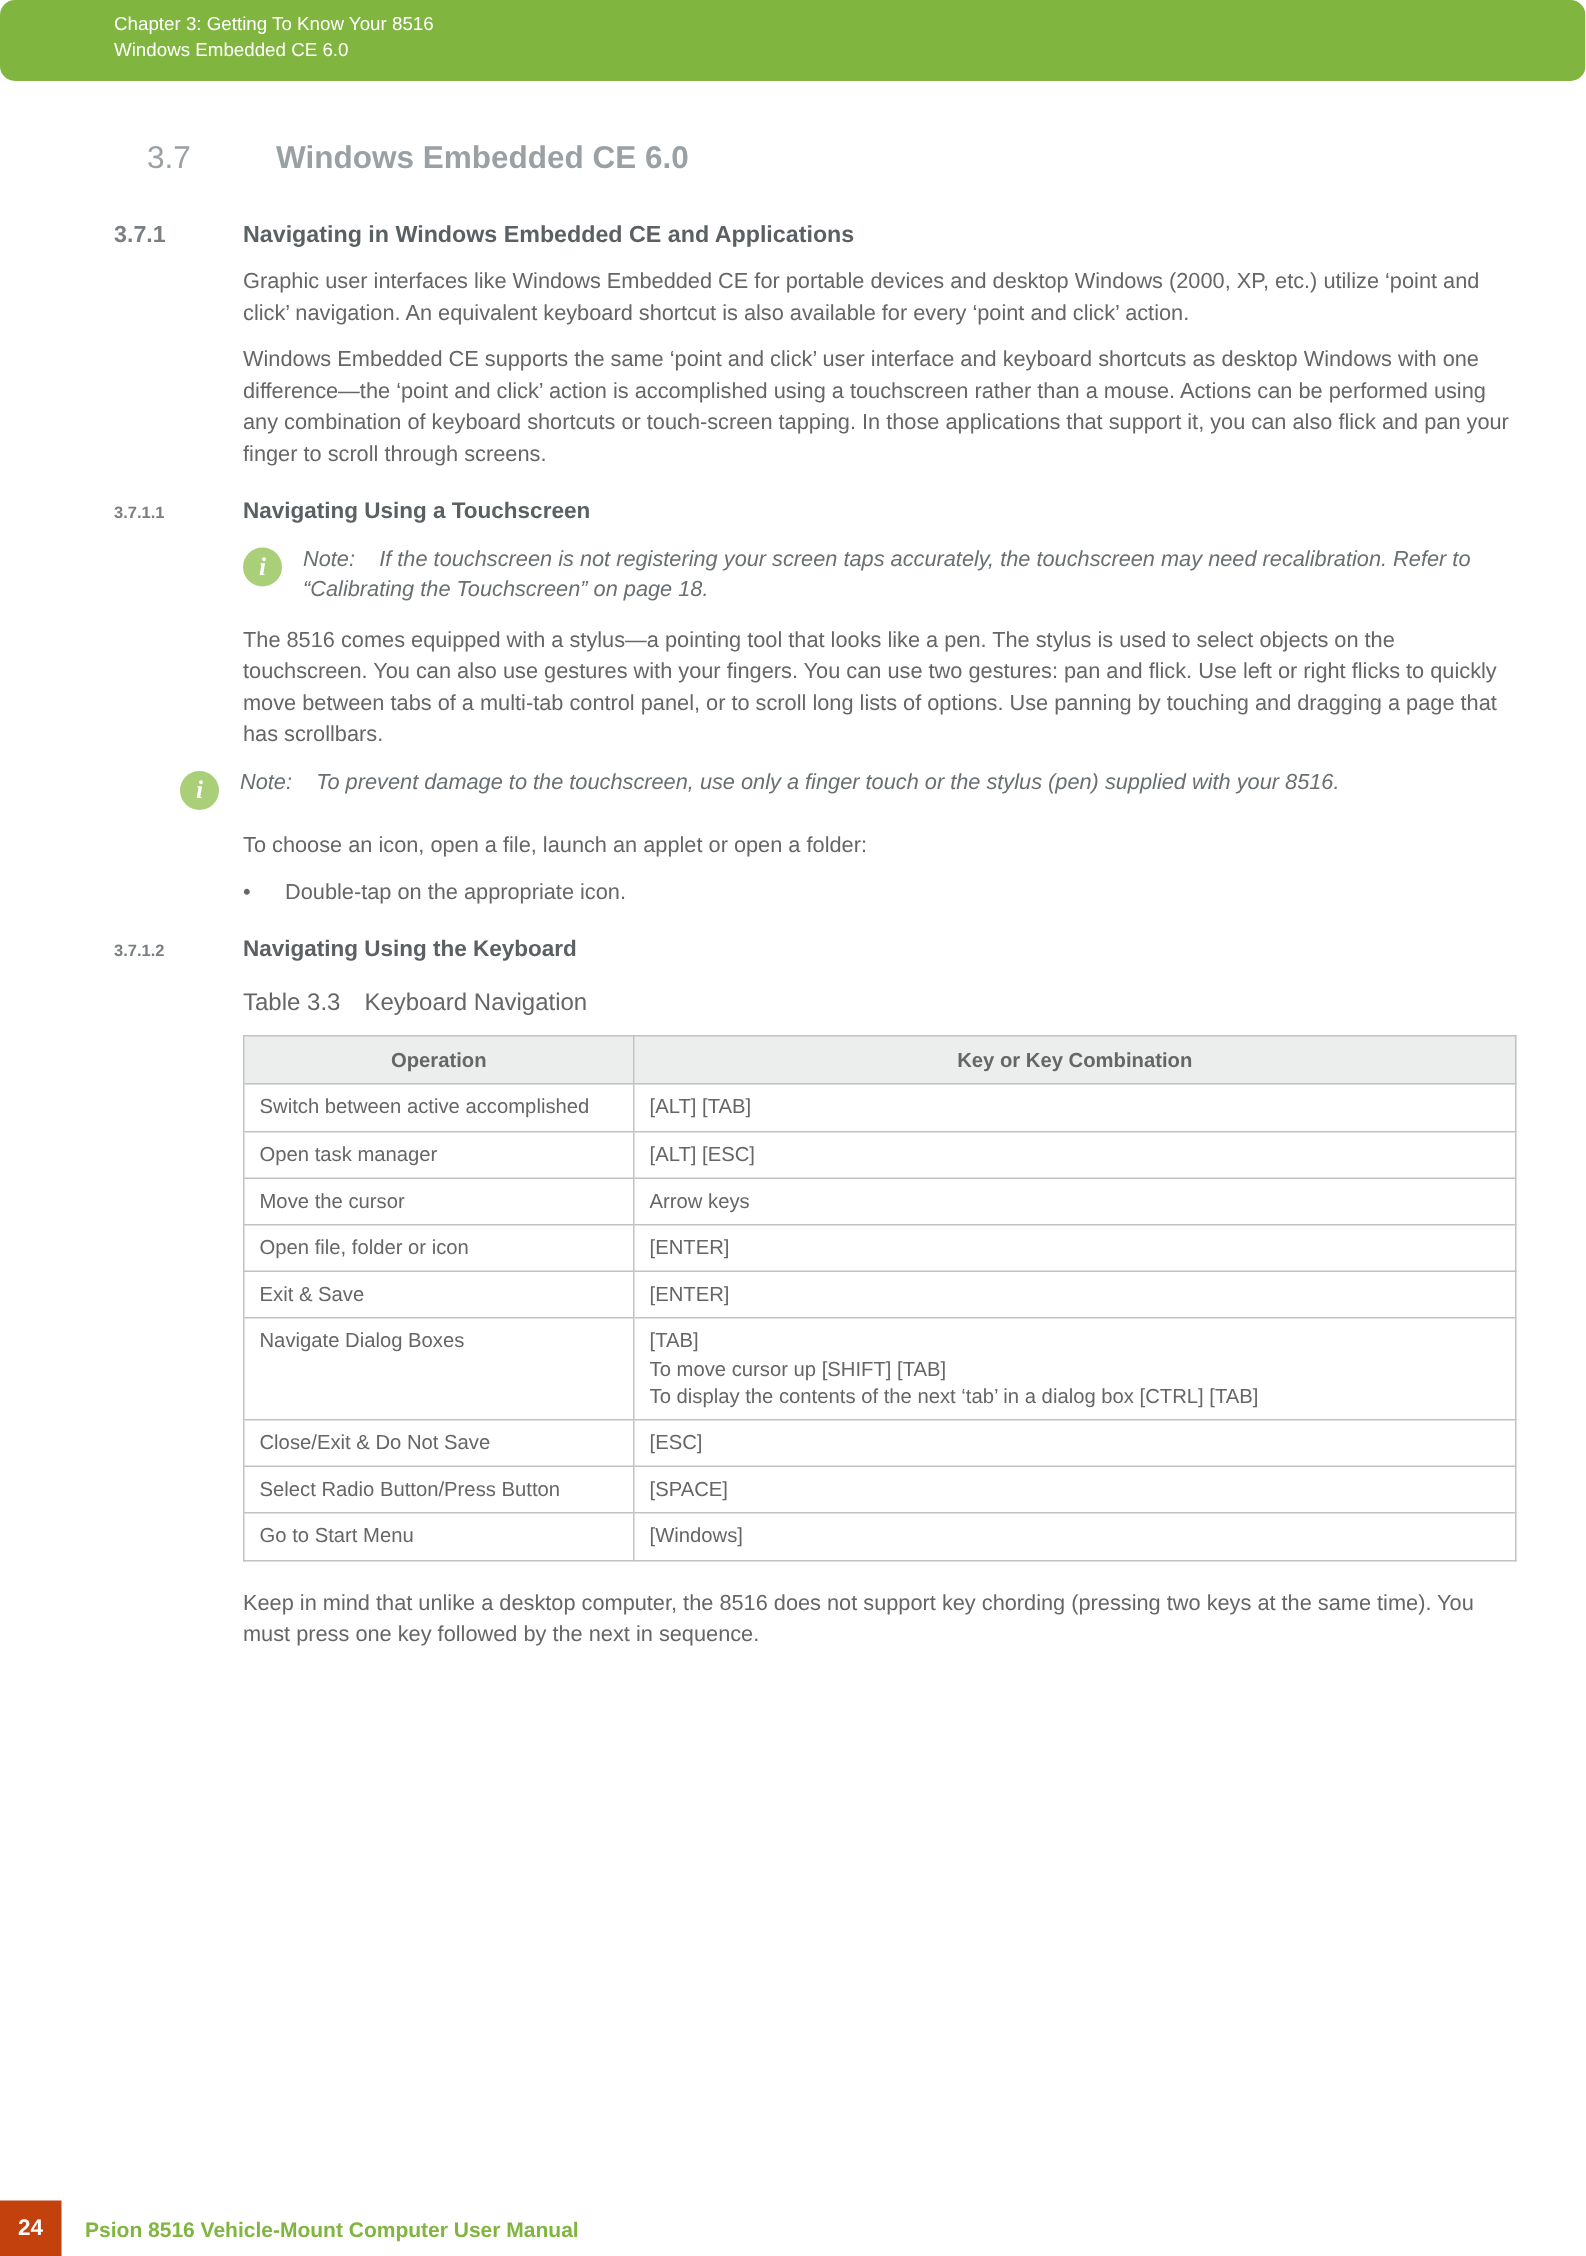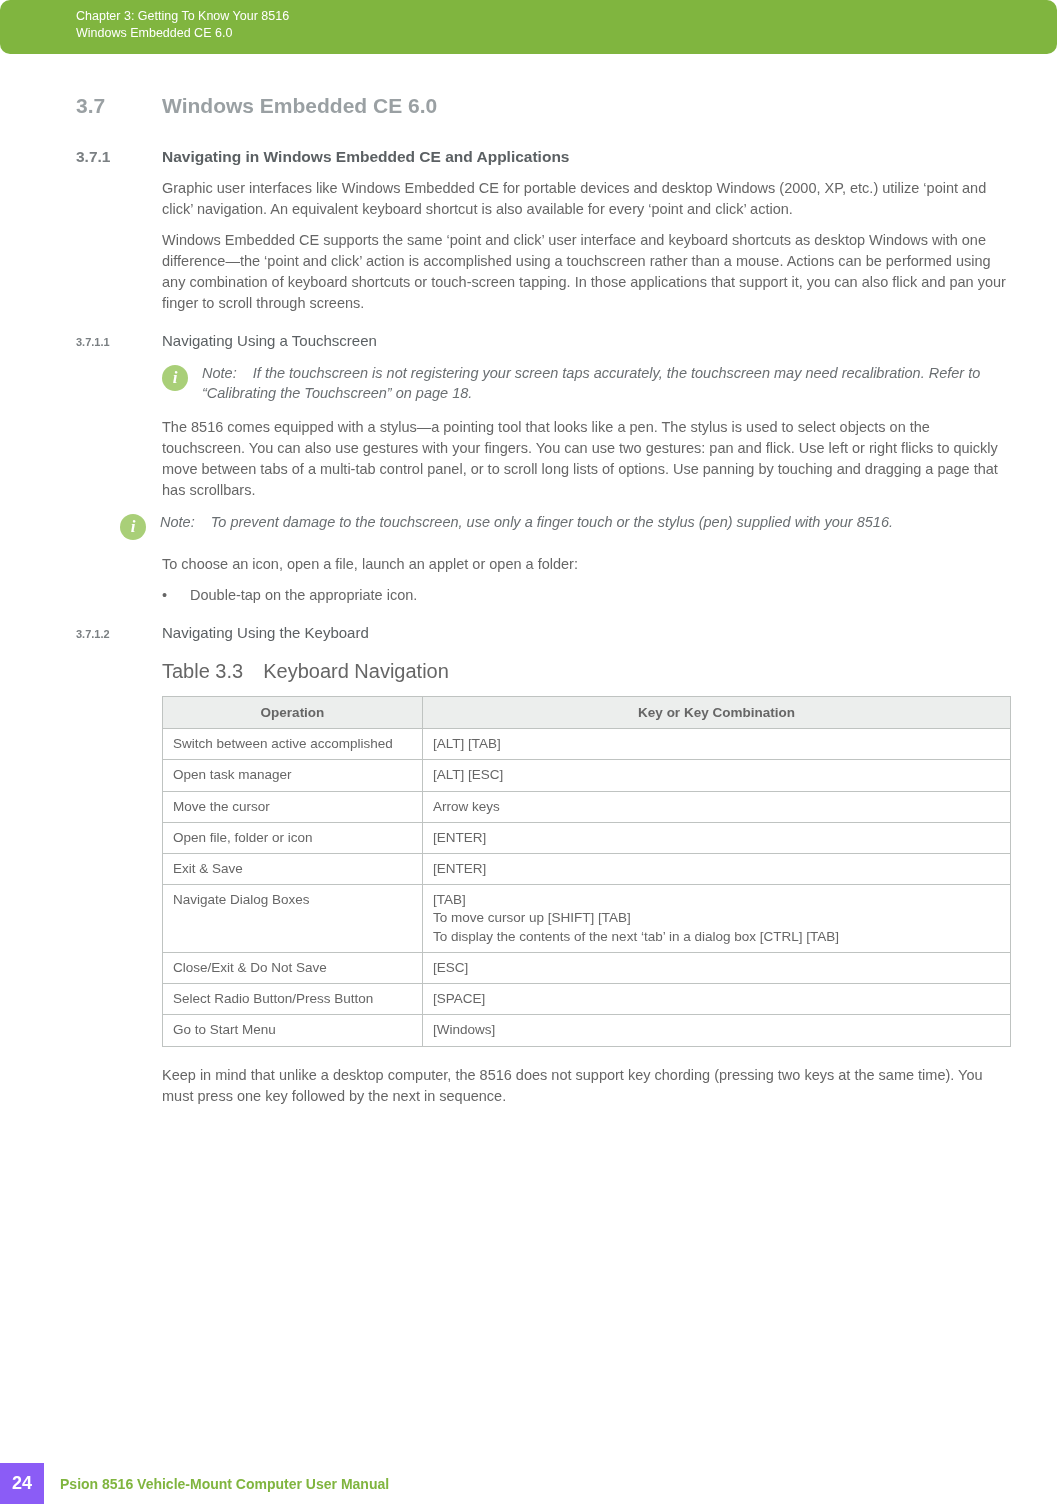--- a/index.html
+++ b/index.html
@@ -23,22 +23,23 @@
     padding: 40px 46px 0 76px;
   }
   .h2-row {
     display: flex;
     align-items: baseline;
     margin-bottom: 30px;
   }
   .h2-num {
     width: 86px;
     color: #9aa0a3;
-    font-weight: 700;
+    font-weight: 400;
     font-size: 21px;
+    margin-left: 22px;
   }
   .h2-title {
     color: #9aa0a3;
     font-weight: 700;
     font-size: 21px;
   }
   .h3-row {
     display: flex;
     align-items: baseline;
     margin: 10px 0 12px 0;
@@ -60,21 +61,21 @@
     margin: 18px 0 14px 0;
   }
   .h4-num {
     width: 86px;
     color: #7a7f82;
     font-weight: 700;
     font-size: 11px;
   }
   .h4-title {
     color: #5b6063;
-    font-weight: 400;
+    font-weight: 700;
     font-size: 15px;
   }
   .body-block {
     margin-left: 86px;
     font-size: 14.5px;
     line-height: 1.45;
     color: #666;
   }
   .para { margin-bottom: 10px; }
   .note-row {
@@ -106,21 +107,21 @@
     color: #6a6f72;
     font-size: 14.5px;
     line-height: 1.4;
   }
   .note-label { font-weight: 400; }
   .note-body { display: inline; }
   .bullet-row { display: flex; margin: 6px 0 0 0; }
   .bullet-dot { width: 28px; flex-shrink: 0; color: #666; }
   .table-caption {
     margin: 16px 0 10px 0;
-    font-size: 20px;
+    font-size: 16px;
     color: #666;
   }
   table.kbtable {
     border-collapse: collapse;
     width: 100%;
     font-size: 13.5px;
     color: #666;
   }
   .kbtable th {
     background: #eceeed;
@@ -138,25 +139,25 @@
   }
   .kbtable td:first-child { width: 260px; }
   .footer {
     position: absolute;
     left: 0; bottom: 0;
     width: 100%;
     display: flex;
     align-items: center;
   }
   .page-num {
-    background: #8b5cf6;
+    background: #c2410c;
     color: #fff;
     font-weight: 700;
     padding: 10px 12px;
-    font-size: 18px;
+    font-size: 15px;
   }
   .footer-text {
     color: #80b53f;
     font-weight: 700;
     font-size: 14px;
     margin-left: 16px;
   }
 </style>
 </head>
 <body>

